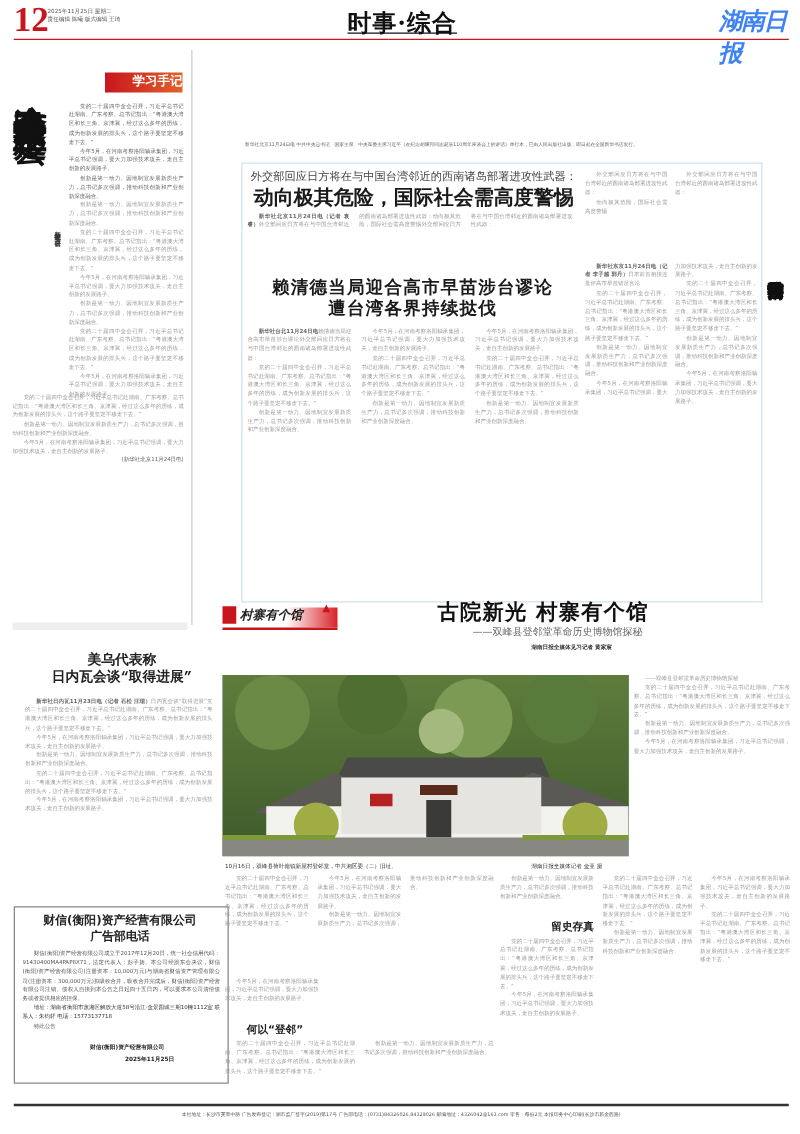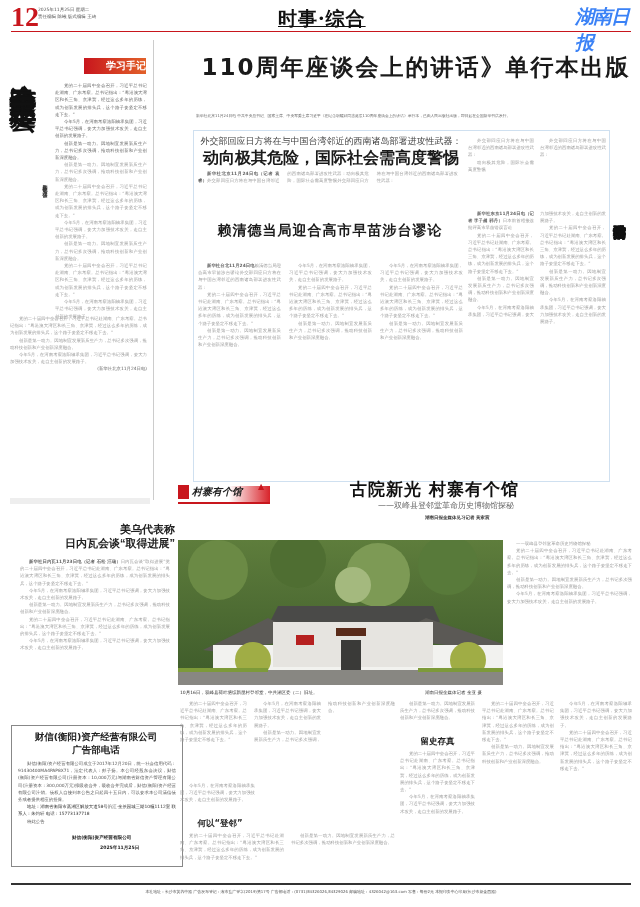--- a/index.html
+++ b/index.html
@@ -35,21 +35,21 @@
   .gy-title{left:350px;top:478px;font-size:17px;font-weight:bold;color:#111;letter-spacing:1px;}
   .gy-sub{left:378px;top:500px;font-size:8px;color:#666;font-family:"DejaVu Sans",sans-serif;}
   .gy-by{left:425px;top:515px;font-size:4.5px;color:#333;font-family:"DejaVu Sans",sans-serif;font-weight:bold;}
 
   .photo{left:178px;top:540px;width:325px;height:145px;overflow:hidden;background:#4b6b34;}
   .cap1{left:180px;top:690px;font-size:4.5px;color:#333;font-family:"DejaVu Sans",sans-serif;}
   .cap2{left:425px;top:690px;font-size:4.5px;color:#333;font-family:"DejaVu Sans",sans-serif;}
 
   .sec-h{font-size:8.5px;font-weight:bold;color:#222;font-family:"DejaVu Sans",sans-serif;text-align:center;}
 
-  .mw-h{left:20px;top:522px;width:155px;text-align:right;font-size:11px;font-weight:bold;color:#222;line-height:14px;font-family:Liberation Sans, sans-serif;}
+  .mw-h{left:20px;top:522px;width:155px;text-align:center;font-size:11px;font-weight:bold;color:#222;line-height:14px;font-family:Liberation Mono, monospace;}
 
   .ad{left:11px;top:725px;width:170px;height:140px;border:1px solid #888;}
   .ad-h{left:11px;top:730px;width:170px;text-align:center;font-size:9.5px;font-weight:bold;color:#222;line-height:13px;font-family:"DejaVu Sans",sans-serif;}
   .ad-sig{font-size:4.6px;color:#222;font-weight:bold;font-family:"DejaVu Sans",sans-serif;}
 
   .foot-rule{left:11px;top:883px;width:620px;height:1.5px;background:#333;}
   .footer{left:11px;top:889px;width:620px;text-align:center;font-size:3.9px;color:#555;font-family:"DejaVu Sans",sans-serif;white-space:nowrap;}
   .vsep{width:1px;background:#ccc;}
 </style>
 </head>
@@ -82,38 +82,38 @@
 <div class="abs col-text" style="left:10px;top:315px;width:137px;height:160px;">
   <p class="fill">党的二十届四中全会召开，习近平总书记赴湖南、广东考察。总书记指出：“粤港澳大湾区和长三角、京津冀，经过这么多年的历练，成为创新发展的排头兵，这个路子要坚定不移走下去。”</p>
   <p class="fill">创新是第一动力。因地制宜发展新质生产力，总书记多次强调，推动科技创新和产业创新深度融合。</p>
   <p class="fill">今年5月，在河南考察洛阳轴承集团，习近平总书记强调，要大力加强技术攻关，走自主创新的发展路子。</p>
   <p style="text-align:right">(新华社北京11月24日电)</p>
 </div>
 <div class="abs" style="left:10px;top:498px;width:140px;height:6px;background:#eee;"></div>
 <div class="abs vsep" style="left:153px;top:40px;height:460px;"></div>
 
 <div class="abs main-h">
-  <div class="l2">110周年座谈会上的讲话》单行本出版</div>
 </div>
 <div class="abs dateline">新华社北京11月24日电  中共中央总书记、国家主席、中央军委主席习近平《在纪念胡耀邦同志诞辰110周年座谈会上的讲话》单行本，已由人民出版社出版，即日起在全国新华书店发行。</div>
 
 <div class="abs box"></div>
 <div class="abs sub-kicker">外交部回应日方将在与中国台湾邻近的西南诸岛部署进攻性武器：</div>
 <div class="abs sub-h">动向极其危险，国际社会需高度警惕</div>
 <div class="abs col-text" style="left:198px;top:170px;width:260px;height:36px;columns:3;column-gap:8px;">
   <p><b>新华社北京11月24日电（记者 袁睿）</b><span class="fill">外交部回应日方将在与中国台湾邻近的西南诸岛部署进攻性武器：</span><span class="fill">动向极其危险，国际社会需高度警惕</span><span class="fill">外交部回应日方将在与中国台湾邻近的西南诸岛部署进攻性武器：</span></p>
 </div>
 <div class="abs col-text" style="left:468px;top:137px;width:138px;height:70px;columns:2;column-gap:6px;">
   <p class="fill">外交部回应日方将在与中国台湾邻近的西南诸岛部署进攻性武器：</p>
   <p class="fill">动向极其危险，国际社会需高度警惕</p>
   <p class="fill">外交部回应日方将在与中国台湾邻近的西南诸岛部署进攻性武器：</p>
 </div>
 
 <div class="abs h2">
   <div>赖清德当局迎合高市早苗涉台谬论</div>
+  <div>遭台湾各界持续挞伐</div>
 </div>
 <div class="abs col-text" style="left:198px;top:262px;width:265px;height:210px;columns:3;column-gap:8px;">
   <p><b>新华社台北11月24日电</b><span class="fill">赖清德当局迎合高市早苗涉台谬论</span><span class="fill">外交部回应日方将在与中国台湾邻近的西南诸岛部署进攻性武器：</span></p>
   <p class="fill">党的二十届四中全会召开，习近平总书记赴湖南、广东考察。总书记指出：“粤港澳大湾区和长三角、京津冀，经过这么多年的历练，成为创新发展的排头兵，这个路子要坚定不移走下去。”</p>
   <p class="fill">创新是第一动力。因地制宜发展新质生产力，总书记多次强调，推动科技创新和产业创新深度融合。</p>
   <p class="fill">今年5月，在河南考察洛阳轴承集团，习近平总书记强调，要大力加强技术攻关，走自主创新的发展路子。</p>
   <p class="fill">党的二十届四中全会召开，习近平总书记赴湖南、广东考察。总书记指出：“粤港澳大湾区和长三角、京津冀，经过这么多年的历练，成为创新发展的排头兵，这个路子要坚定不移走下去。”</p>
   <p class="fill">创新是第一动力。因地制宜发展新质生产力，总书记多次强调，推动科技创新和产业创新深度融合。</p>
   <p class="fill">今年5月，在河南考察洛阳轴承集团，习近平总书记强调，要大力加强技术攻关，走自主创新的发展路子。</p>
   <p class="fill">党的二十届四中全会召开，习近平总书记赴湖南、广东考察。总书记指出：“粤港澳大湾区和长三角、京津冀，经过这么多年的历练，成为创新发展的排头兵，这个路子要坚定不移走下去。”</p>
@@ -206,21 +206,21 @@
 </div>
 
 <div class="abs col-text" style="left:180px;top:700px;width:215px;height:80px;columns:3;column-gap:7px;">
   <p class="fill">党的二十届四中全会召开，习近平总书记赴湖南、广东考察。总书记指出：“粤港澳大湾区和长三角、京津冀，经过这么多年的历练，成为创新发展的排头兵，这个路子要坚定不移走下去。”</p>
   <p class="fill">今年5月，在河南考察洛阳轴承集团，习近平总书记强调，要大力加强技术攻关，走自主创新的发展路子。</p>
   <p class="fill">创新是第一动力。因地制宜发展新质生产力，总书记多次强调，推动科技创新和产业创新深度融合。</p>
 </div>
 <div class="abs col-text" style="left:400px;top:700px;width:75px;height:30px;">
   <p class="fill">创新是第一动力。因地制宜发展新质生产力，总书记多次强调，推动科技创新和产业创新深度融合。</p>
 </div>
-<div class="abs sec-h" style="left:400px;top:736px;width:75px;">留史存真</div>
+<div class="abs sec-h" style="left:400px;top:736px;width:75px;text-align:right;">留史存真</div>
 <div class="abs col-text" style="left:400px;top:750px;width:75px;height:120px;">
   <p class="fill">党的二十届四中全会召开，习近平总书记赴湖南、广东考察。总书记指出：“粤港澳大湾区和长三角、京津冀，经过这么多年的历练，成为创新发展的排头兵，这个路子要坚定不移走下去。”</p>
   <p class="fill">今年5月，在河南考察洛阳轴承集团，习近平总书记强调，要大力加强技术攻关，走自主创新的发展路子。</p>
 </div>
 <div class="abs col-text" style="left:482px;top:700px;width:150px;height:170px;columns:2;column-gap:6px;">
   <p class="fill">党的二十届四中全会召开，习近平总书记赴湖南、广东考察。总书记指出：“粤港澳大湾区和长三角、京津冀，经过这么多年的历练，成为创新发展的排头兵，这个路子要坚定不移走下去。”</p>
   <p class="fill">创新是第一动力。因地制宜发展新质生产力，总书记多次强调，推动科技创新和产业创新深度融合。</p>
   <p class="fill">今年5月，在河南考察洛阳轴承集团，习近平总书记强调，要大力加强技术攻关，走自主创新的发展路子。</p>
   <p class="fill">党的二十届四中全会召开，习近平总书记赴湖南、广东考察。总书记指出：“粤港澳大湾区和长三角、京津冀，经过这么多年的历练，成为创新发展的排头兵，这个路子要坚定不移走下去。”</p>
 </div>

